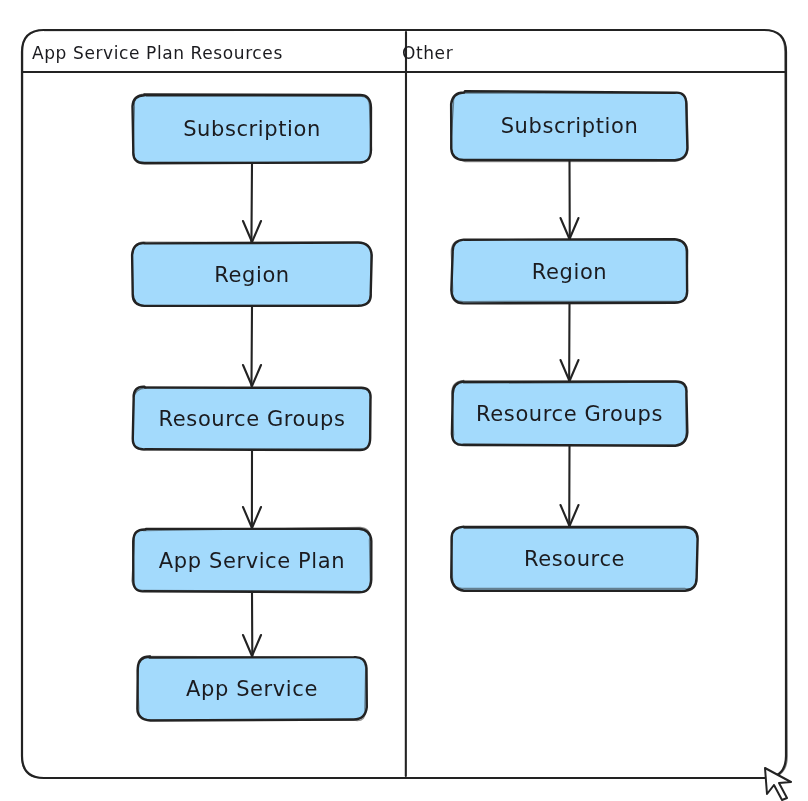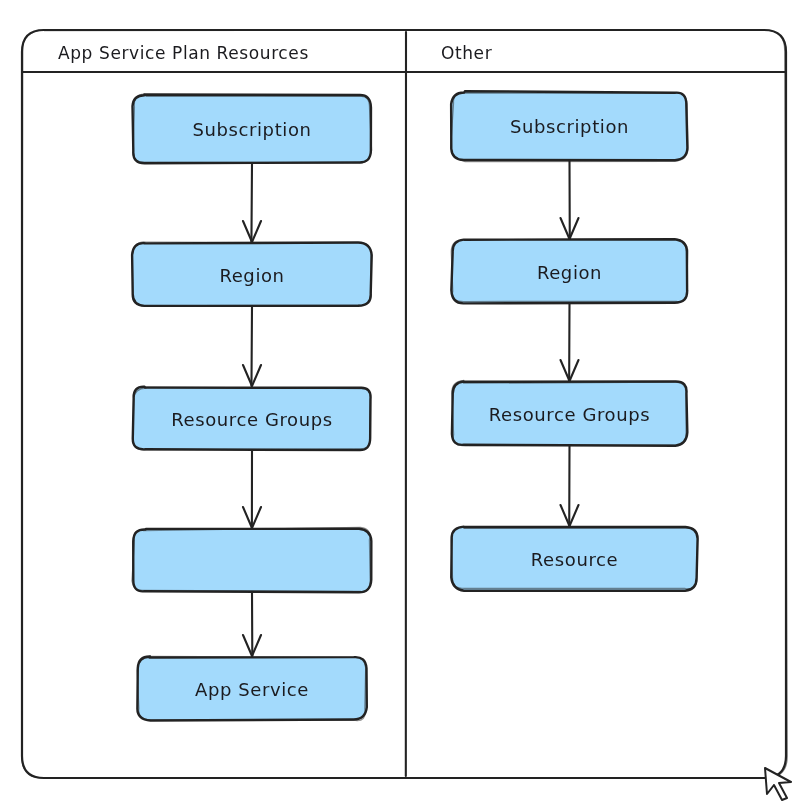--- a/index.html
+++ b/index.html
@@ -25,28 +25,27 @@
   }
   .node-label, .panel-label {
     position: absolute;
     font-family: "DejaVu Sans", sans-serif;
     color: #1b1b1f;
     letter-spacing: 0.6px;
     white-space: nowrap;
     pointer-events: none;
   }
   .node-label {
-    font-size: 18px;
+    font-size: 21px;
     text-align: center;
     transform: translate(-50%, -50%);
   }
   .panel-label {
     font-size: 17px;
     transform: translate(0, -50%);
-    margin-left: 26px;
   }
 </style>
 </head>
 <body>
 
 <div id="stage">
   <svg id="canvas" width="808" height="801" viewBox="0 0 808 801">
       <g>
         <path d="M 44 30 L 764 30 Q 786 30 786 52 L 786 756 Q 786 778 764 778 L 44 778 Q 22 778 22 756 L 22 52 Q 22 30 44 30 Z" fill="#ffffff" stroke="#232323" stroke-width="2.2" stroke-linejoin="round" stroke-linecap="round"></path>
         <path d="M 44.05035896368807 30.60691642854685 L 763.1111331942077 30.37115143619997 Q 784.7401964665112 29.01822294016286 784.6635443449317 51.132953693220834 L 787.274395824724 757.3730888379613 Q 786.8045898447766 778.5503089913867 764.4536178597499 778.2857688911658 L 43.48202819865291 777.8801521307231 Q 21.71433258108531 778.4552360543307 21.87426147520275 757.1476417553367 L 22.70351410010062 51.852584076511015 Q 21.230508423145167 31.317621697260822 43.87361893713177 30.19115490987485 Z" fill="none" stroke="#232323" stroke-width="1.1" opacity="0.55" stroke-linejoin="round" stroke-linecap="round"></path>
@@ -131,19 +130,20 @@
         </g>
       </g>
       <g transform="translate(765,768)">
         <path d="M 0 0 L 26 14 L 14 15 L 22 30 L 17 32 L 9 17 L 2 26 Z" fill="#ffffff" stroke="#232323" stroke-width="2" stroke-linejoin="round" stroke-linecap="round"></path>
       </g>
     </svg>
 <div class="panel-label" style="left: 32px; top: 53px;">App Service Plan Resources</div>
     <div class="node-label" style="left: 252px; top: 129px;">Subscription</div>
     <div class="node-label" style="left: 252px; top: 274.5px;">Region</div>
     <div class="node-label" style="left: 252px; top: 418.5px;">Resource Groups</div>
+    <div class="node-label" style="left: 252px; top: 560.5px;">App Service Plan</div>
     <div class="node-label" style="left: 252px; top: 689px;">App Service</div>
-    <div class="panel-label" style="left: 415px; top: 53px; text-align: center;">Other</div>
+    <div class="panel-label" style="left: 402px; top: 53px; text-align: center;">Other</div>
     <div class="node-label" style="left: 569.5px; top: 126px;">Subscription</div>
     <div class="node-label" style="left: 569.5px; top: 271.5px;">Region</div>
     <div class="node-label" style="left: 569.5px; top: 413.5px;">Resource Groups</div>
     <div class="node-label" style="left: 574.5px; top: 558.5px;">Resource</div>
   </div>
 
 </body></html>

